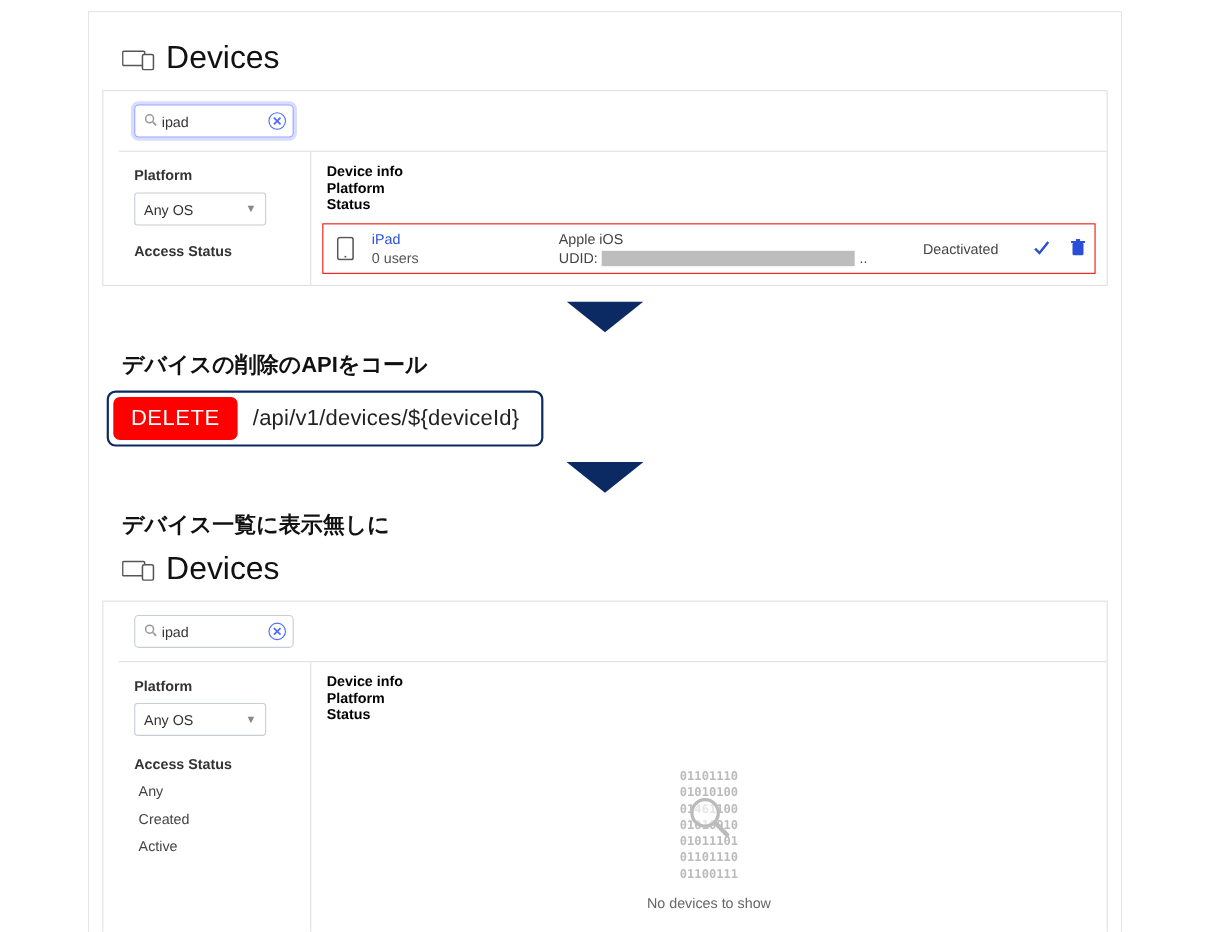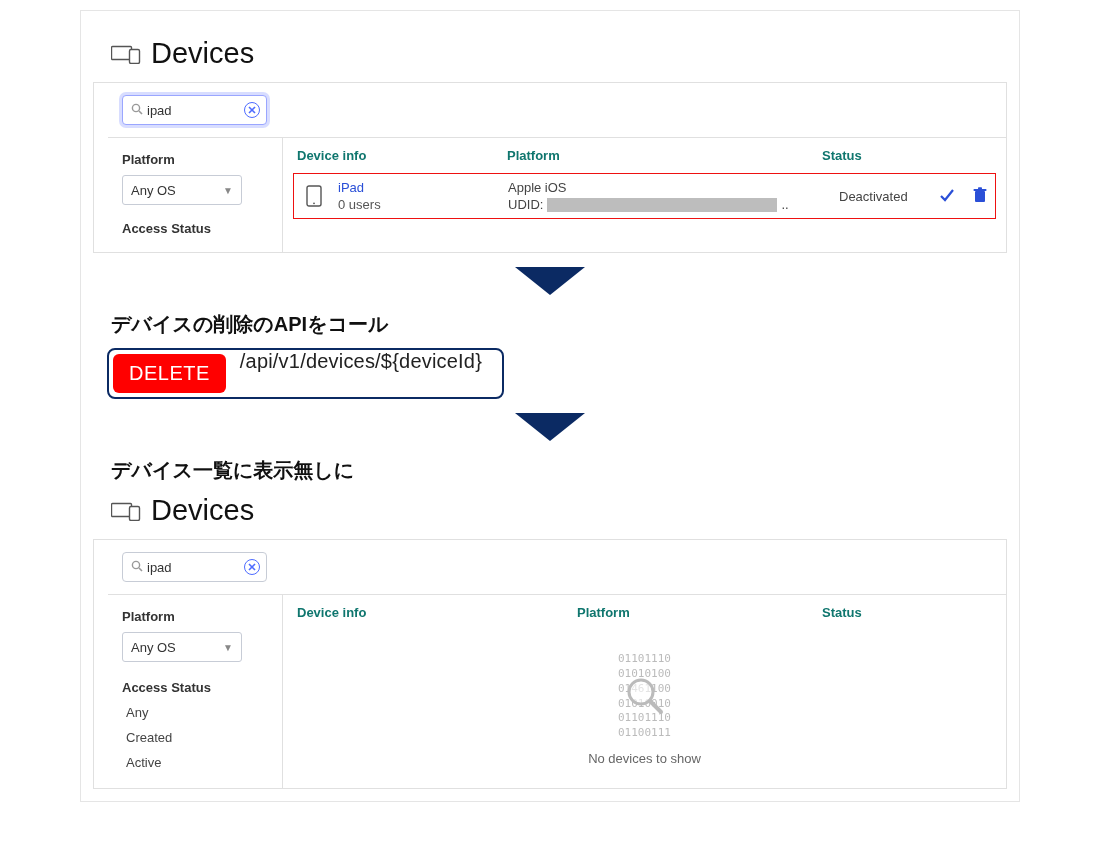--- a/index.html
+++ b/index.html
@@ -19,21 +19,21 @@
   .clear-btn { width: 16px; height: 16px; border-radius: 50%; border: 1.5px solid #4e6cff; color: #4e6cff; display: flex; align-items: center; justify-content: center; font-size: 10px; font-weight: 700; cursor: pointer; flex-shrink:0;}
 
   .content-row { display: flex; border-top: 1px solid #e0e0e0; }
   .sidebar { width: 175px; padding: 10px 12px 8px 14px; border-right: 1px solid #e0e0e0; font-size: 13px; }
   .sidebar .label { font-weight: 700; color: #333; margin-bottom: 8px; margin-top: 4px; }
   .select { width: 120px; height: 30px; border: 1px solid #c7ccd6; border-radius: 3px; display: flex; align-items: center; justify-content: space-between; padding: 0 8px; font-size: 13px; color: #333; cursor: pointer; background:#fff;text-align:right;}
   .select .caret { font-size: 10px; color: #888; }
   .status-item { color: #444; margin: 10px 4px; font-size: 13px; }
 
   .main { flex: 1; padding: 0; }
-  .thead { display: flex; padding: 10px 14px 10px 14px; font-size: 13px; font-weight: 700; color: #0f766e; }
+  .thead { display: flex; padding: 10px 14px 10px 14px; font-size: 13px; font-weight: 700; color: #000000; flex-direction: column; }
   .col-info { width: 210px; }
   .col-plat { flex: 1; }
   .col-status { width: 170px; }
 
   .row-highlight { margin: 0 10px 10px 10px; border: 1.5px solid #e11; padding: 6px 8px; display: flex; align-items: center; font-size: 13px; }
   .dev-icon { width: 24px; display:flex; justify-content:center; margin-right: 12px; color:#555;}
   .row-info { width: 170px; }
   .row-info .name { color: #2a4fd7; }
   .row-info .sub { color: #555; margin-top: 2px; }
   .row-plat { flex: 1; color: #444; }
@@ -41,25 +41,25 @@
   .udid-mask { display: inline-block; width: 230px; height: 14px; background: #bdbdbd; }
   .row-status { width: 100px; color: #444; }
   .row-actions { display: flex; gap: 18px; align-items: center; color: #2a4fd7; }
   .check-icon, .trash-icon { cursor: pointer; }
 
   .arrow { display: flex; justify-content: center; margin: 14px 0 14px 0; }
   .arrow svg { display:block; }
 
   .caption { font-size: 20px; font-weight: 600; margin: 4px 0 10px 18px; }
 
-  .api-box { display: inline-flex; align-items: flex-start; border: 2px solid #0b2a63; border-radius: 8px; overflow: hidden; margin-left: 14px; background:#fff;}
+  .api-box { display: inline-flex; align-items: center; border: 2px solid #0b2a63; border-radius: 8px; overflow: hidden; margin-left: 4px; background:#fff;}
   .api-method { background: #ff0000; color: #fff; font-size: 20px; padding: 8px 16px; border-radius: 6px; margin: 4px; letter-spacing: 0.5px; }
   .api-path { font-size: 20px; padding: 0 20px 0 10px; color: #222; letter-spacing: 0.2px; }
 
-  .empty-art { text-align: center; color: #bbb; font-family: monospace; font-size: 11px; line-height: 1.35; margin-top: 22px; position: relative; }
+  .empty-art { text-align: center; color: #bbb; font-family: monospace; font-size: 11px; line-height: 1.35; margin-top: 32px; position: relative; font-weight: bold; }
   .empty-art .mag { position: absolute; left: 50%; top: 22px; transform: translateX(-50%); }
   .empty-msg { text-align: center; color: #666; font-size: 13px; margin: 10px 0 20px 0; }
 </style>
 </head>
 <body>
 
 <div class="outer">
  <div class="frame">
 
   
@@ -214,20 +214,21 @@
         <div class="thead">
           <div class="col-info" style="width:280px">Device info</div>
           <div class="col-plat">Platform</div>
           <div class="col-status">Status</div>
         </div>
         <div class="empty-art">
           <div>01101110</div>
           <div>01010100</div>
           <div>01461100</div>
           <div>01010010</div>
+          <div>01011101</div>
           <div>01101110</div>
           <div>01100111</div>
           <span class="mag">
             <svg width="44" height="44" viewBox="0 0 44 44">
                   <circle cx="18" cy="18" r="12" fill="rgba(255,255,255,0.6)" stroke="#bbb" stroke-width="3"></circle>
                   <line x1="27" y1="27" x2="38" y2="38" stroke="#bbb" stroke-width="4" stroke-linecap="round"></line>
                 </svg>
           </span>
         </div>
         <div class="empty-msg">No devices to show</div>

